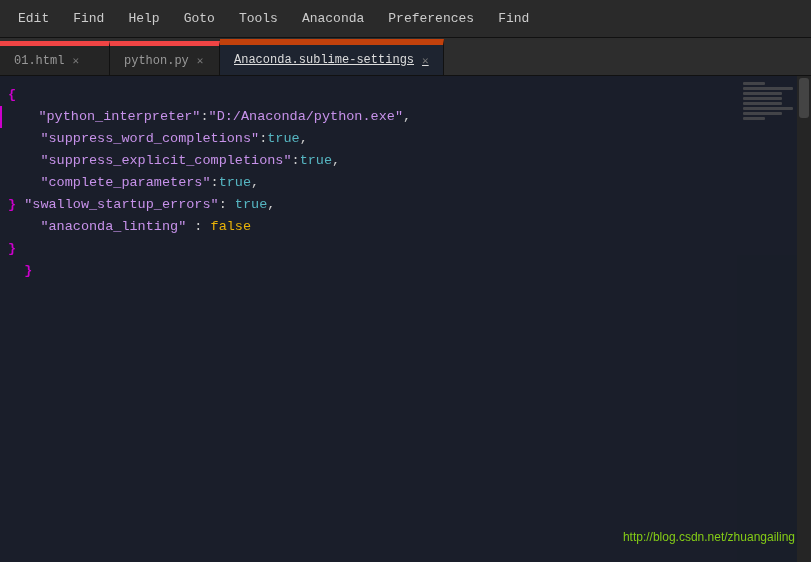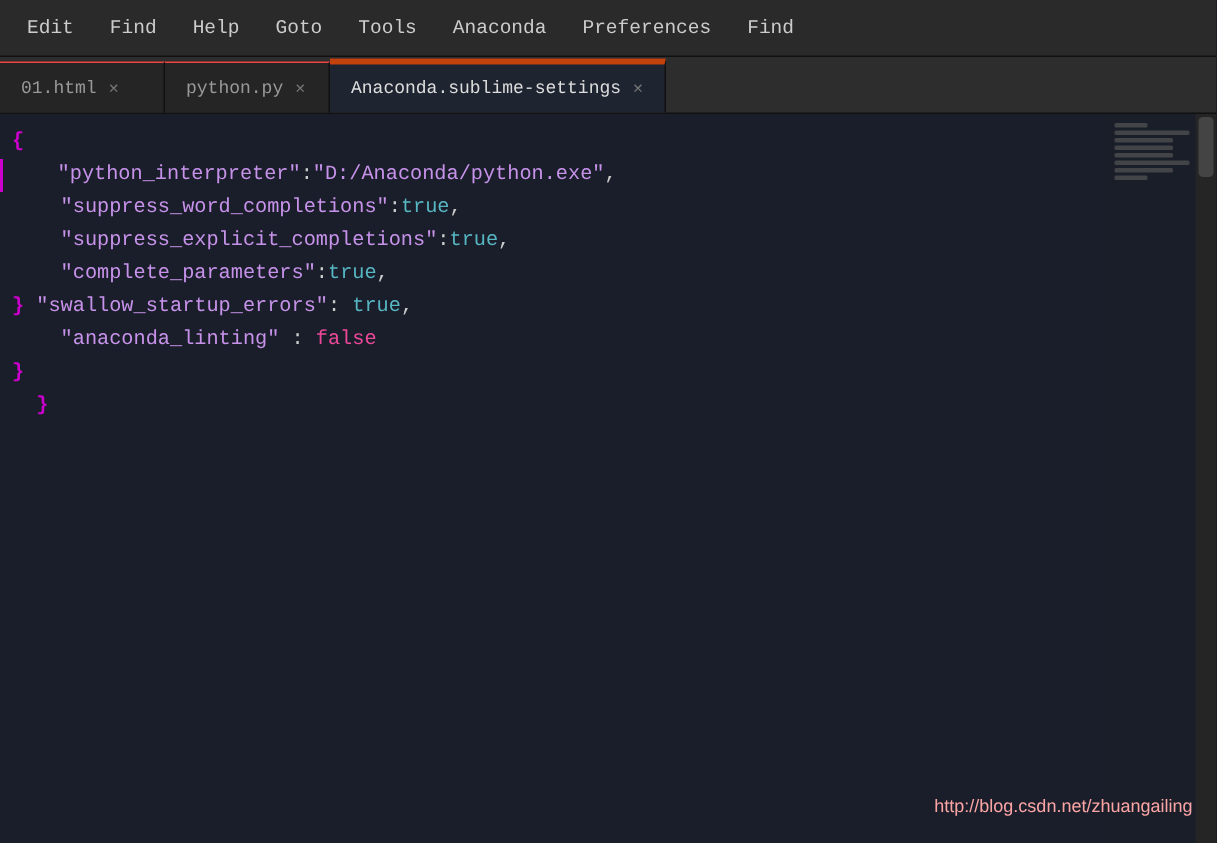--- a/index.html
+++ b/index.html
@@ -40,30 +40,31 @@
     }
     .tab {
       display: flex;
       align-items: center;
       padding: 0 14px;
       height: 34px;
       font-size: 12px;
       color: #999;
       background: #252525;
       border-right: 1px solid #111;
-      border-top: 1px solid #ef4444;
+      border-top: 5px solid #ef4444;
       cursor: pointer;
       gap: 8px;
       min-width: 110px;
     }
     .tab.active {
       background: #1e2430;
       color: #ddd;
-      border-top: 4px solid #c2410c;
+      border-top: 6px solid #c2410c;
       height: 36px;
+      text-decoration: underline;
     }
     .tab .close-btn {
       font-size: 11px;
       color: #777;
       cursor: pointer;
     }
 
     
     #editor {
       background: #1a1e2a;
@@ -90,21 +91,21 @@
     }
 
     
     .brace { color: #cc00cc; font-weight: bold; }
 
     
     #watermark {
       position: absolute;
       bottom: 18px;
       right: 16px;
-      color: #fca5a5;
+      color: #84cc16;
       font-size: 12px;
       font-family: Arial, sans-serif;
     }
 
     
     #scrollbar {
       position: absolute;
       right: 0;
       top: 0;
       width: 14px;
@@ -209,21 +210,21 @@
     <span class="brace">}&nbsp;</span>
       <span style="color:#c792ea">"swallow_startup_errors"</span>
       <span style="color:#ccc">:&nbsp;</span>
       <span style="color:#56b6c2">true</span>
       <span style="color:#ccc">,</span>
   </div>
 
   <div class="line">
     <span style="color:#c792ea">&nbsp;&nbsp;&nbsp;&nbsp;"anaconda_linting"</span>
       <span style="color:#ccc">&nbsp;:&nbsp;</span>
-      <span style="color:#ec4899">false</span>
+      <span style="color:#eab308">false</span>
   </div>
 
   <div class="line">
     <span class="brace">}</span>
   </div>
 
   <div class="line">
     <span style="color:#aaa">&nbsp;&nbsp;</span>
       <span class="brace">}</span>
   </div>

